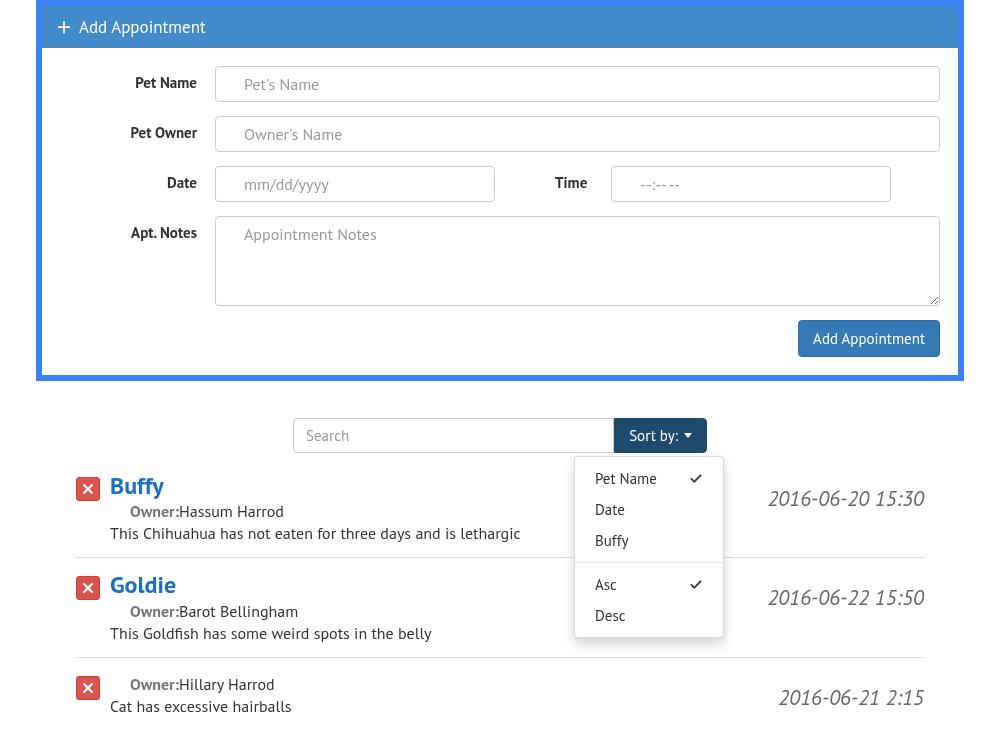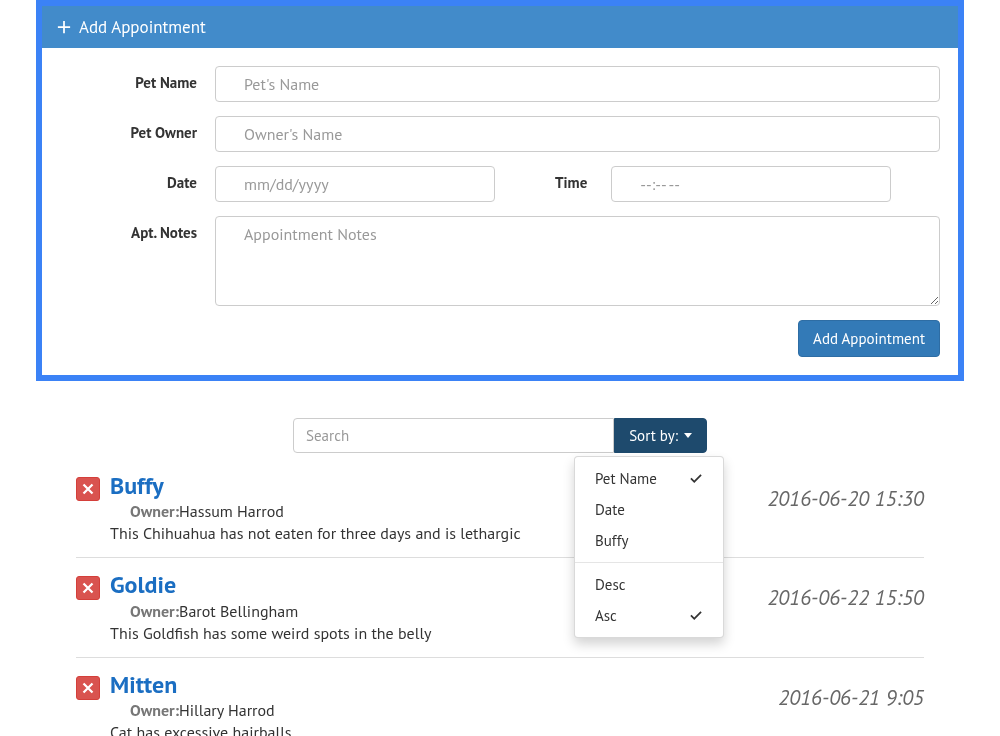--- a/index.html
+++ b/index.html
@@ -269,27 +269,27 @@
           </svg>
     </div>
     <div class="dropdown-item">
       <span>Date</span>
     </div>
     <div class="dropdown-item">
       <span>Buffy</span>
     </div>
     <div class="divider"></div>
     <div class="dropdown-item">
-      <span>Desc</span>
-    </div>
-    <div class="dropdown-item">
       <span>Asc</span>
       <svg class="check-icon" viewBox="0 0 16 16">
             <path d="M6 12.5 1.5 8l1.4-1.4L6 9.7l7.1-7.1L14.5 4z"></path>
           </svg>
+    </div>
+    <div class="dropdown-item">
+      <span>Desc</span>
     </div>
   </div>
 </div>
 
 <div class="apt-list">
 
   <div class="apt-item">
     <div class="apt-row1">
       <div class="delete-btn">
         <svg viewBox="0 0 16 16">
@@ -326,25 +326,24 @@
   </div>
 
   <div class="apt-item">
     <div class="apt-row1">
       <div class="delete-btn">
         <svg viewBox="0 0 16 16">
               <path d="M2 2l12 12M14 2L2 14" stroke="#fff" stroke-width="3" fill="none"></path>
             </svg>
       </div>
       <div class="apt-body">
-        <div class="pet-name">Mitten</div>
         <div class="owner-line">
           <span class="owner-label">Owner:</span><span>Hillary Harrod</span>
         </div>
         <div class="notes">Cat has excessive hairballs</div>
       </div>
-      <div class="apt-date">2016-06-21 9:05</div>
+      <div class="apt-date">2016-06-21 2:15</div>
     </div>
   </div>
 
 </div>
 
 </div>
 
 </body></html>

